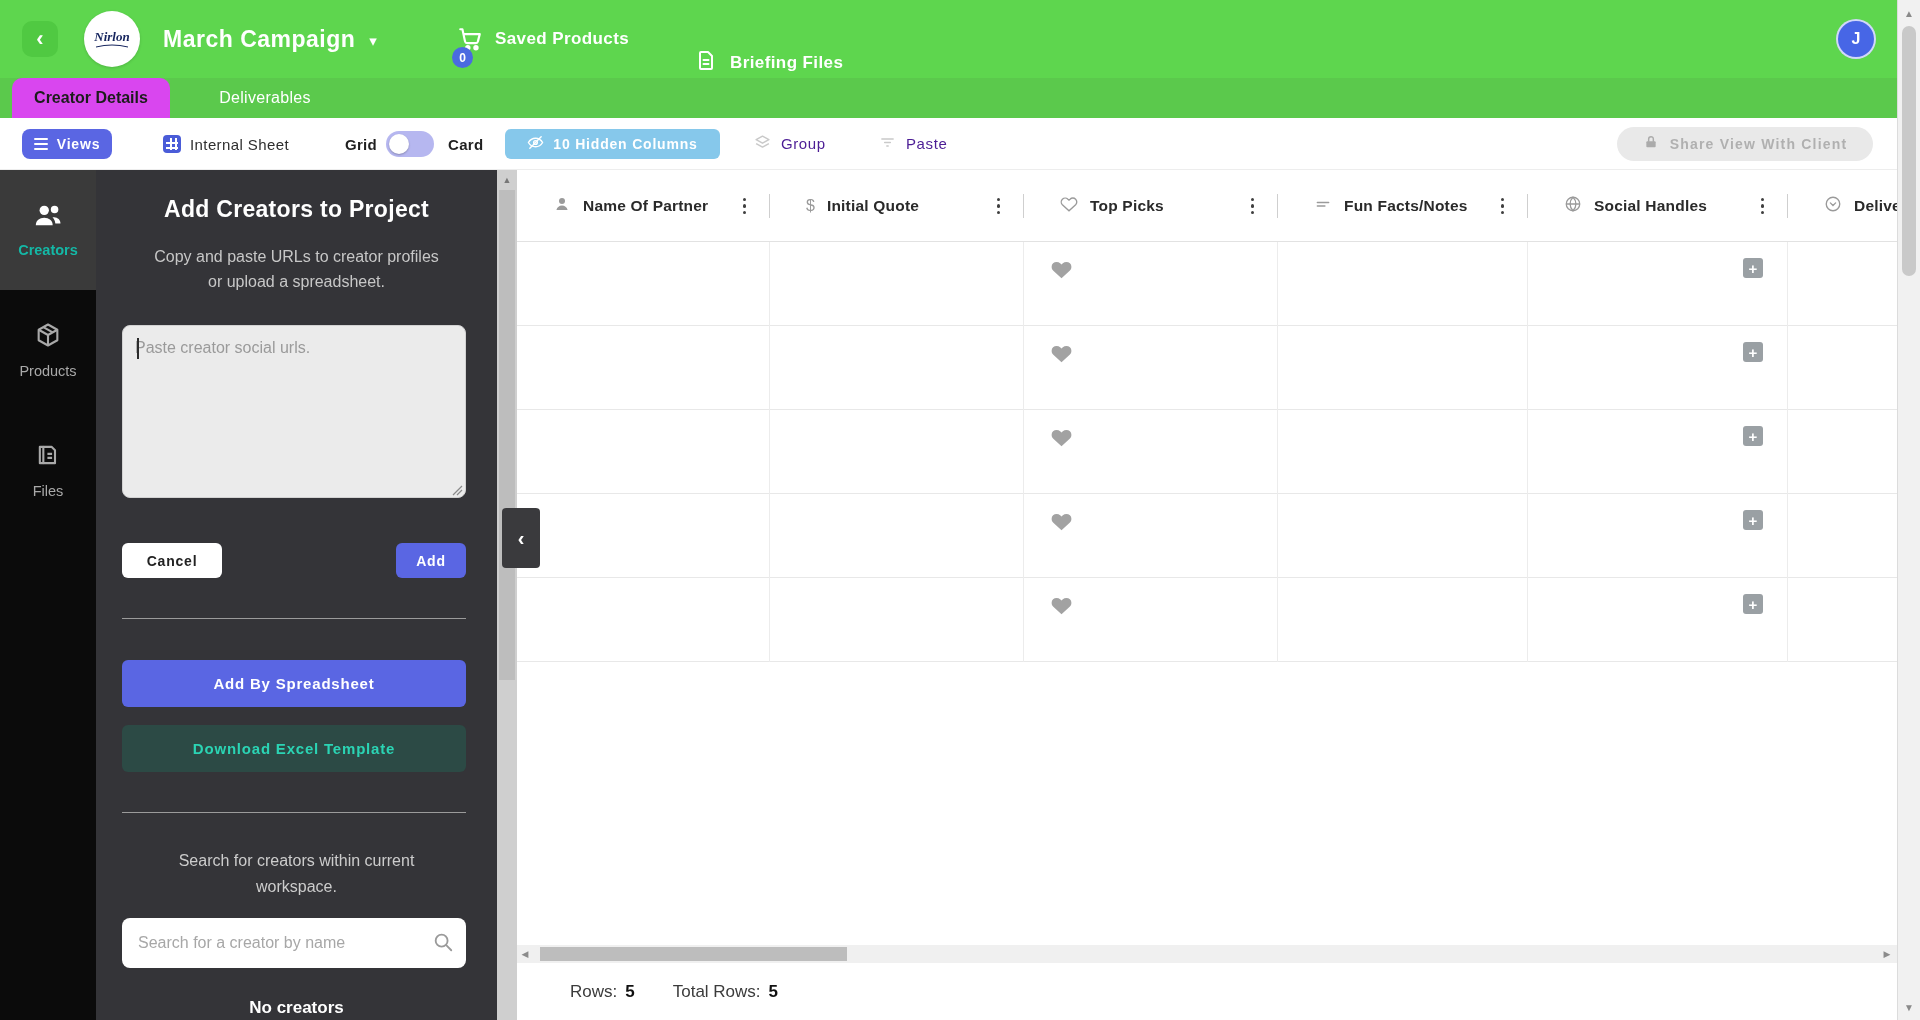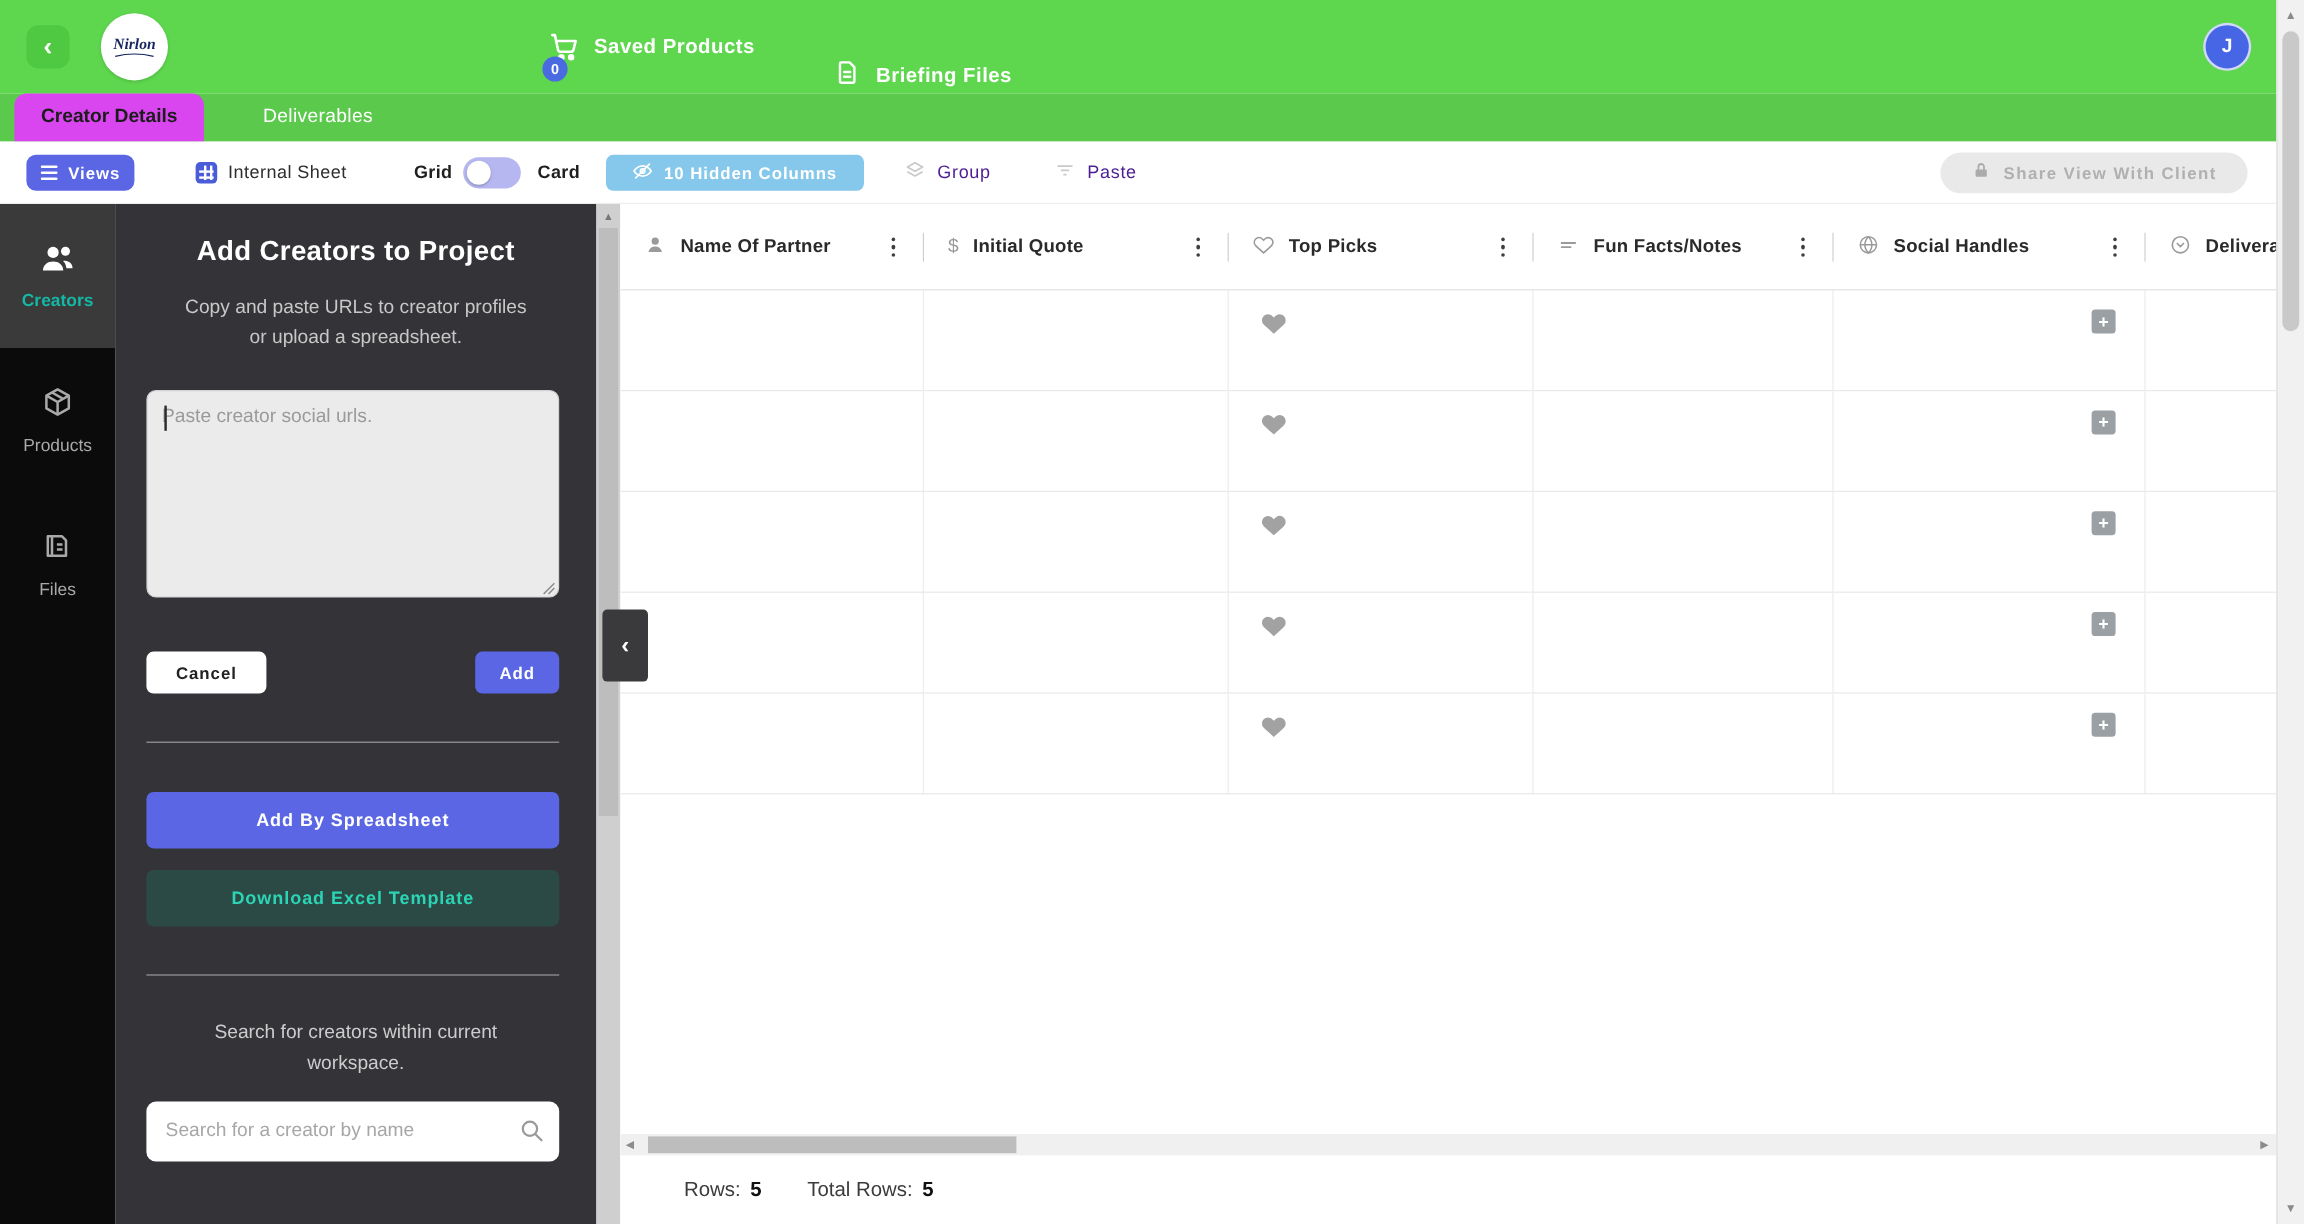--- a/index.html
+++ b/index.html
@@ -79,21 +79,21 @@
   .no-creators{position:absolute;left:0;top:828px;width:100%;text-align:center;font-size:17px;font-weight:bold;color:#fff;}
 
   .vscroll{position:absolute;left:497px;top:0;width:20px;height:850px;background:#cfcfcf;}
   .vscroll .arrow-box{position:absolute;left:0;top:0;width:20px;height:20px;display:flex;align-items:center;justify-content:center;color:#777;font-size:9px;cursor:pointer;}
   .vscroll .thumb{position:absolute;left:2px;top:20px;width:16px;height:490px;background:#bdbdbd;cursor:pointer;}
   .collapse-tab{position:absolute;left:502px;top:338px;width:38px;height:60px;background:#3a3a3d;border-radius:4px;color:#fff;font-size:20px;font-weight:bold;display:flex;align-items:center;justify-content:center;cursor:pointer;z-index:5;border:none;}
 
   
   .table{position:absolute;left:517px;top:0;width:1380px;height:850px;background:#fff;overflow:hidden;}
   .thead{display:flex;height:72px;border-bottom:1px solid #e2e2e2;background:#fff;}
-  .th{position:relative;display:flex;align-items:center;height:72px;padding-left:20px;flex:none;}
+  .th{position:relative;display:flex;align-items:center;height:72px;padding-left:36px;flex:none;}
   .th::after{content:"";position:absolute;right:0;top:24px;height:24px;width:1px;background:#cfcfcf;}
   .th .h-label{font-size:15.5px;font-weight:bold;color:#2a2a2a;margin-left:12px;letter-spacing:.2px;white-space:nowrap;}
   .th .kebab{position:absolute;right:20px;}
   .kebab{display:flex;flex-direction:column;gap:3px;cursor:pointer;padding:4px;}
   .kebab i{width:3.5px;height:3.5px;border-radius:50%;background:#3f3f3f;}
   .dollar{font-size:16px;color:#9a9a9a;}
   .trow{display:flex;height:84px;border-bottom:1px solid #e8e8e8;}
   .td{position:relative;flex:none;height:84px;border-right:1px solid #ececec;}
   .td:last-child{border-right:none;}
   .heart-cell-icon{position:absolute;left:26px;top:16px;cursor:pointer;}
@@ -122,20 +122,24 @@
 
   <header class="header">
     <div class="back-btn">
       <span>‹</span>
     </div>
     <div class="logo">
       <span class="logo-text">Nirlon</span>
       <svg width="34" height="6">
           <path d="M1 4 Q17 0 33 4" stroke="#16255e" stroke-width="1" fill="none"></path>
         </svg>
+    </div>
+    <div class="campaign">
+      <span class="t">March Campaign</span>
+      <span class="chev">▾</span>
     </div>
     <div class="hdr-group saved">
       <span class="cart-wrap">
         <svg width="26" height="26" viewBox="0 0 24 24" fill="none" stroke="#fff" stroke-width="2" stroke-linecap="round" stroke-linejoin="round">
             <path d="M3 3h2l2.4 11.2a2 2 0 0 0 2 1.6h7.9a2 2 0 0 0 2-1.6L21 7.5H6"></path>
             <circle cx="10" cy="20" r="1.5" fill="#fff"></circle>
             <circle cx="17.5" cy="20" r="1.5" fill="#fff"></circle>
           </svg>
         <span class="badge">0</span>
       </span>
@@ -263,20 +267,21 @@
       <div class="search-help">Search for creators within current workspace.</div>
       <div class="search-wrap">
         <input class="search-input" placeholder="Search for a creator by name" style="">
         <span class="search-icon">
           <svg width="22" height="22" viewBox="0 0 24 24" fill="none" stroke="#9a9a9a" stroke-width="2" stroke-linecap="round">
               <circle cx="10.5" cy="10.5" r="6.5"></circle>
               <path d="M15.5 15.5 21 21"></path>
             </svg>
         </span>
       </div>
+      <div class="no-creators">No creators</div>
     </aside>
 
     <div class="vscroll">
       <div class="arrow-box">▲</div>
       <div class="thumb"></div>
     </div>
 
     <button class="collapse-tab">
       <span>‹</span>
     </button>

